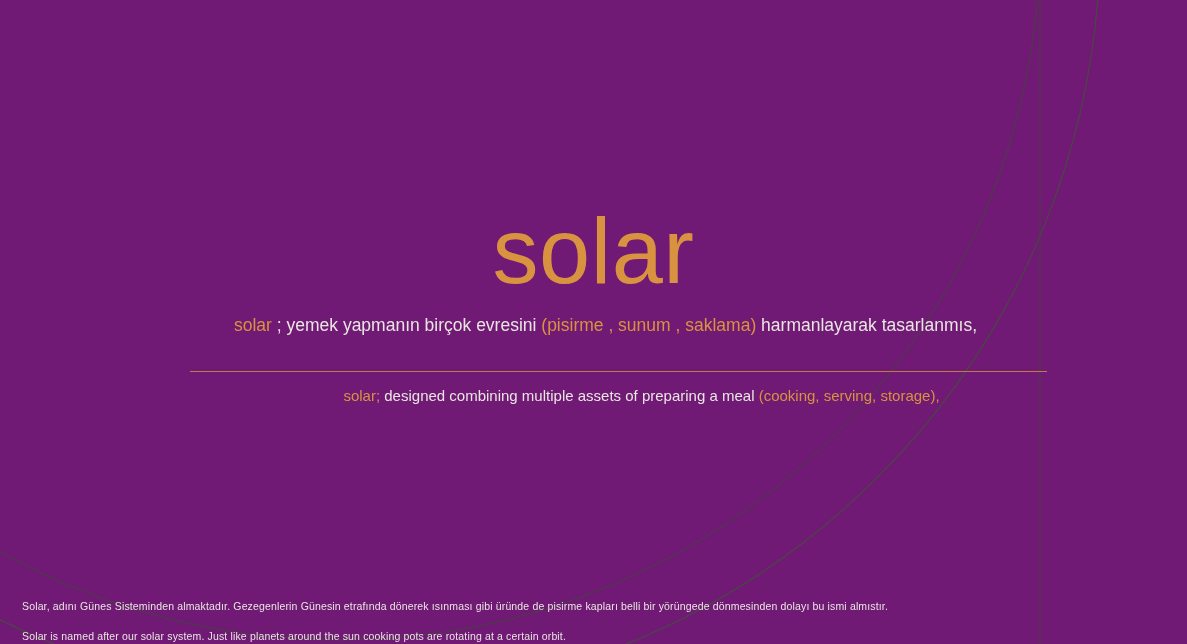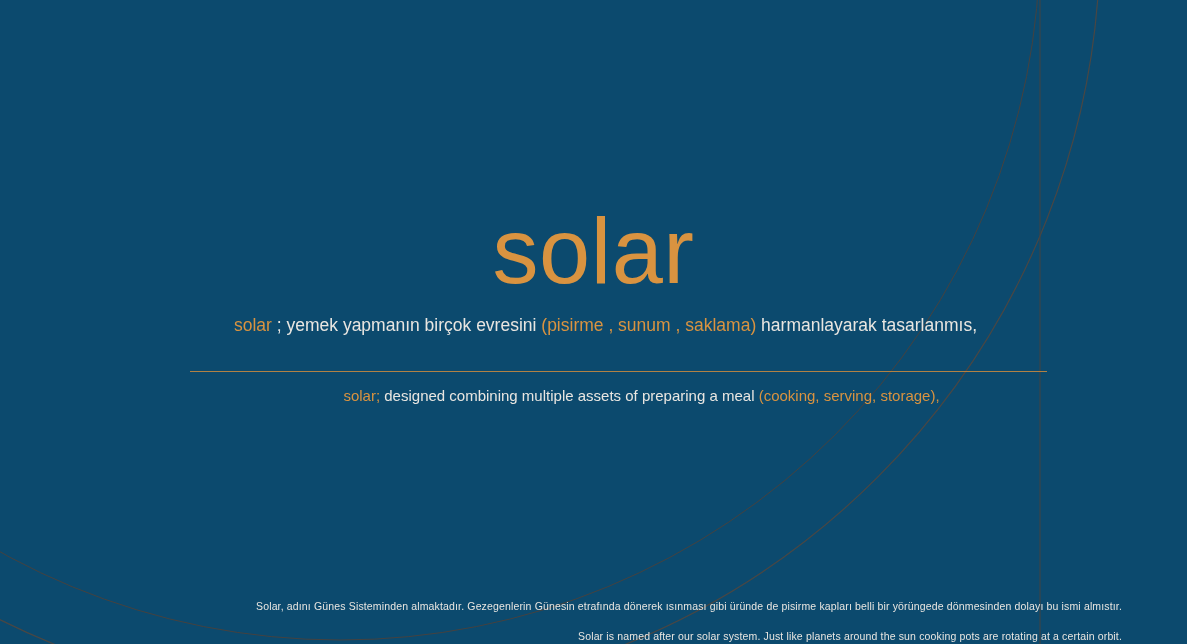--- a/index.html
+++ b/index.html
@@ -7,21 +7,21 @@
     padding: 0;
     background: #000;
   }
   body {
     font-family: "Liberation Sans", sans-serif;
   }
   .page {
     position: relative;
     width: 1187px;
     height: 644px;
-    background: #0c4a6e;
+    background: #701a75;
     overflow: hidden;
   }
   .arcs {
     position: absolute;
     inset: 0;
     pointer-events: none;
   }
   .title {
     position: absolute;
     top: 205px;
@@ -65,21 +65,21 @@
     color: #e9e6e1;
     margin-left: 48px;
   }
   .footnote {
     position: absolute;
     left: 22px;
     width: 1100px;
     font-size: 10.5px;
     line-height: 16px;
     color: #e9e6e1;
-    text-align: right;
+    text-align: left;
     letter-spacing: 0.15px;
   }
   .footnote.tr { top: 598px; }
   .footnote.en { top: 628px; }
   .accent { color: #d99340; }
   .dim { color: #e9e6e1; }
   .en-accent { color: #d99340; }
   .line { display: block; }
 </style>
 </head>

